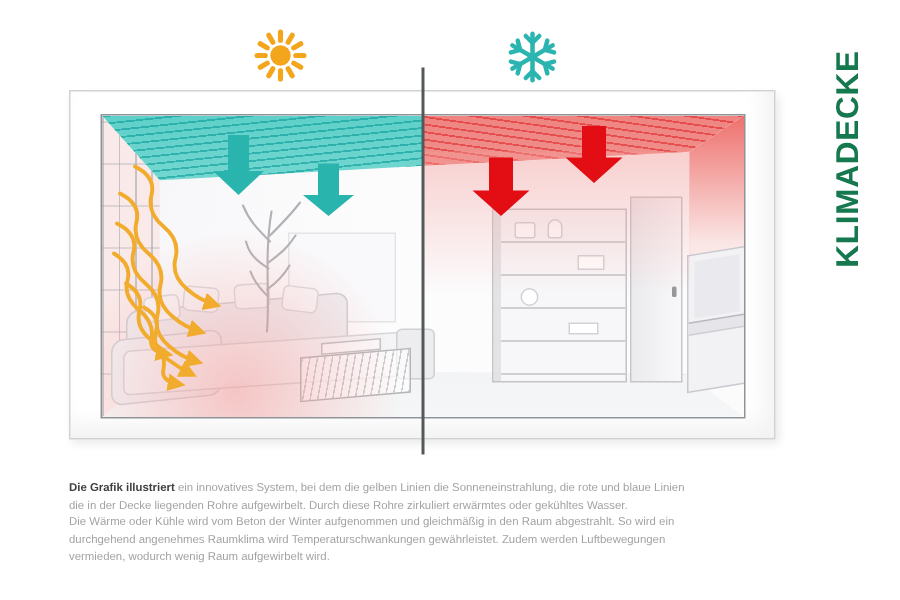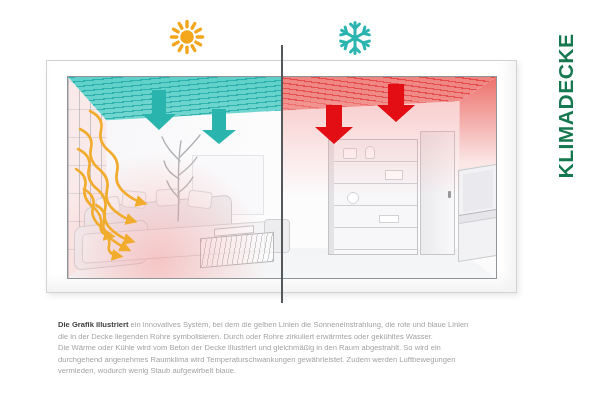--- a/index.html
+++ b/index.html
@@ -127,21 +127,21 @@
   
   .overlay{position:absolute;left:0;top:0;width:430px;height:203px;z-index:8;}
   .plant-svg{position:absolute;left:86px;top:50px;z-index:4;}
   
   .brand{
     position:absolute;left:566px;top:106px;transform:translate(-50%,-50%) rotate(-90deg);
     font-size:21px;font-weight:700;color:#15784f;letter-spacing:.5px;white-space:nowrap;
   }
   
   .caption{
-    position:absolute;left:58px;top:319px;width:396px;
+    position:absolute;left:46px;top:319px;width:396px;
     font-size:7.6px;line-height:11.5px;color:#a3a3a3;
   }
   .caption strong{color:#3f3f3f;font-weight:700;}
   .caption div{white-space:nowrap;}
 </style>
 </head>
 <body>
 
 <div class="stage">
 
@@ -277,19 +277,19 @@
 
     </div>
   </div>
 
   <div class="divider"></div>
 
   <div class="brand">KLIMADECKE</div>
 
   <div class="caption">
     <div><strong>Die Grafik illustriert</strong> <span>ein innovatives System, bei dem die gelben Linien die Sonneneinstrahlung, die rote und blaue Linien</span></div>
-    <div>die in der Decke liegenden Rohre symbolisieren. Durch oder Rohre zirkuliert erwärmtes oder gekühltes Wasser.</div>
-    <div>Die Wärme oder Kühle wird vom Beton der Decke illustriert und gleichmäßig in den Raum abgestrahlt. So wird ein</div>
+    <div>die in der Decke liegenden Rohre aufgewirbelt. Durch diese Rohre zirkuliert erwärmtes oder gekühltes Wasser.</div>
+    <div>Die Wärme oder Kühle wird vom Beton der Winter aufgenommen und gleichmäßig in den Raum abgestrahlt. So wird ein</div>
     <div>durchgehend angenehmes Raumklima wird Temperaturschwankungen gewährleistet. Zudem werden Luftbewegungen</div>
-    <div>vermieden, wodurch wenig Staub aufgewirbelt blaue.</div>
+    <div>vermieden, wodurch wenig Raum aufgewirbelt wird.</div>
   </div>
 
 </div>
 
 </body></html>

